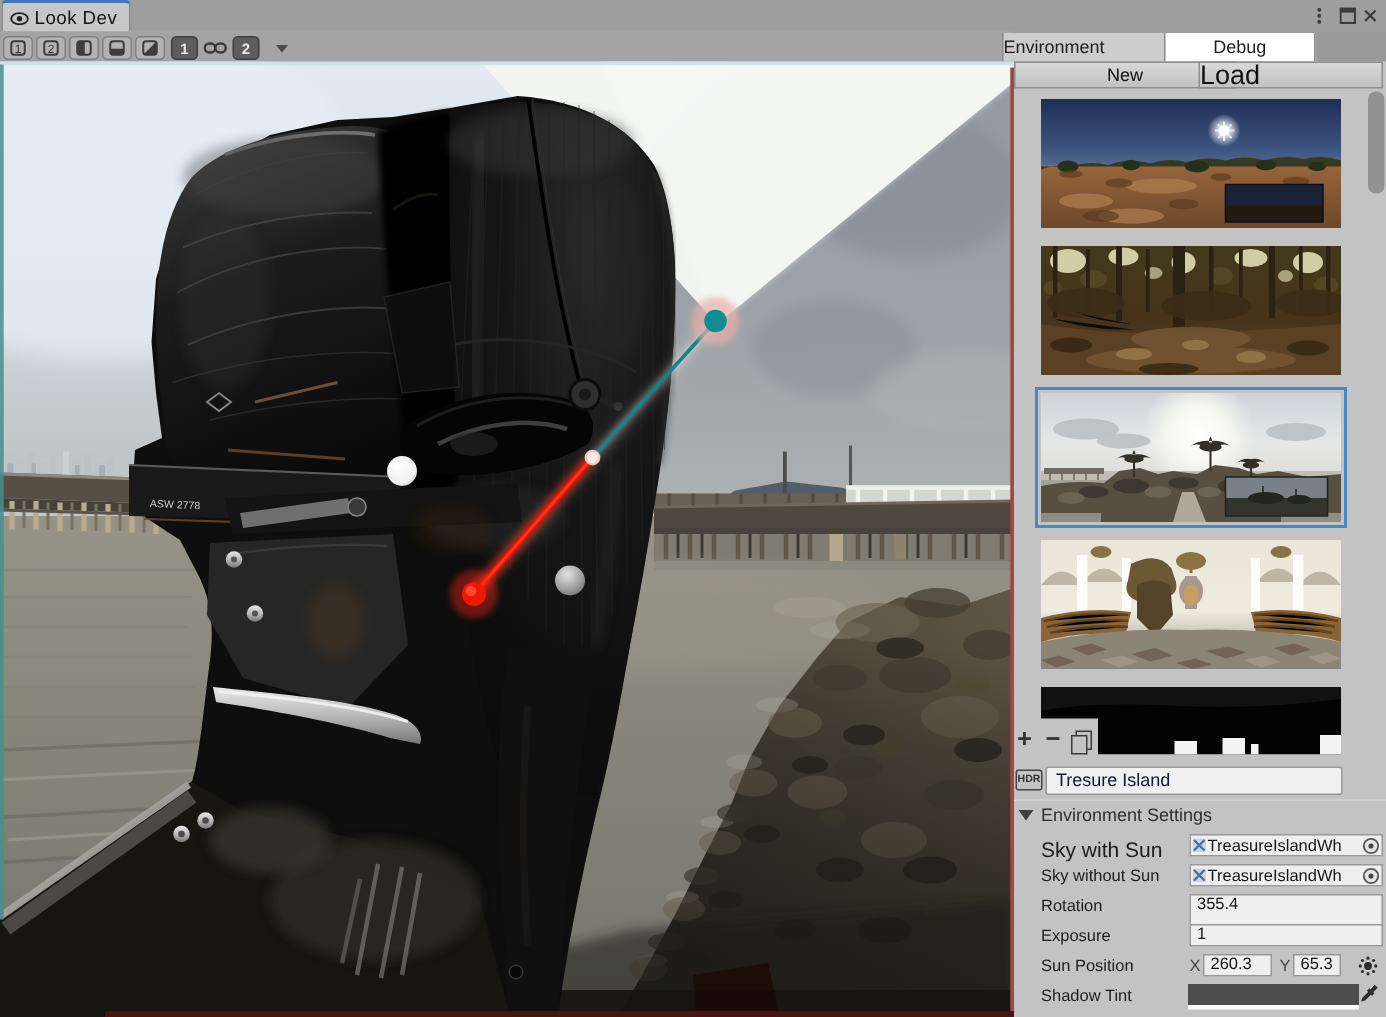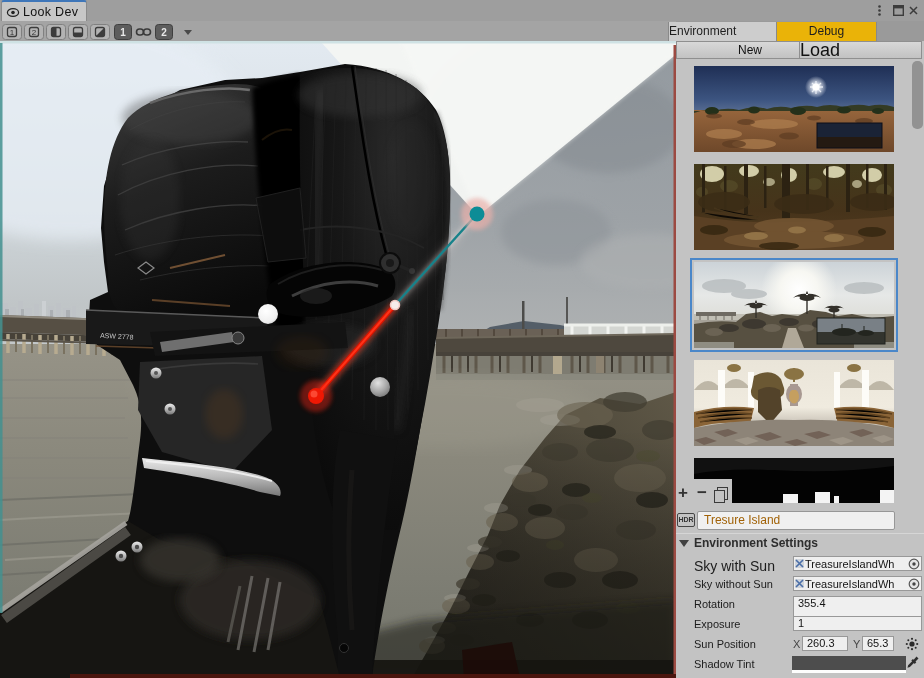--- a/index.html
+++ b/index.html
@@ -58,21 +58,21 @@
   <text x="164" y="15" font-size="10" font-weight="bold" fill="#e8e8e8" text-anchor="middle" font-family="Liberation Sans">2</text>
   <g stroke="#3a3a3a" stroke-width="1.6" fill="none">
     <rect x="136.5" y="8" width="7" height="6" rx="3"></rect>
     <rect x="143.5" y="8" width="7" height="6" rx="3"></rect>
   </g>
   <path d="M184,9 l8,0 -4,5 z" fill="#4a4a4a"></path>
 </svg>
 
 <div class="abs" style="left:676px;top:21px;width:248px;height:20px;background:#9a9a9a"></div>
 <div class="abs" style="left:668px;top:22px;width:108px;height:19px;background:#cdcdcd;border-left:1px solid #898989;box-sizing:border-box;font-size:12px;color:#1e1e1e;text-align:left;line-height:18px">Environment</div>
-<div class="abs" style="left:776px;top:22px;width:101px;height:19px;background:#eab308;border-left:1px solid #898989;border-right:1px solid #898989;box-sizing:border-box;font-size:12px;color:#1e1e1e;text-align:center;line-height:18px">Debug</div>
+<div class="abs" style="left:776px;top:22px;width:101px;height:19px;background:#ffffff;border-left:1px solid #898989;border-right:1px solid #898989;box-sizing:border-box;font-size:12px;color:#1e1e1e;text-align:center;line-height:18px">Debug</div>
 
 <div class="abs" style="left:676px;top:41px;width:248px;height:637px;background:#c3c3c3"></div>
 <div class="abs" style="left:676px;top:41px;width:148px;height:18px;background:linear-gradient(#d8d8d8,#c2c2c2);border:1px solid #8f8f8f;box-sizing:border-box;font-size:12px;color:#111;text-align:center;line-height:16px">New</div>
 <div class="abs" style="left:799px;top:41px;width:123px;height:18px;background:linear-gradient(#d8d8d8,#c2c2c2);border:1px solid #8f8f8f;box-sizing:border-box;font-size:18px;color:#111;line-height:16px">Load</div>
 
 <svg class="abs" style="left:694px;top:66px" width="200" height="86" viewBox="0 0 200 86">
 <defs>
 <linearGradient id="t1sky" x1="0" y1="0" x2="0" y2="1">
         <stop offset="0" stop-color="#1f2f55"></stop>
         <stop offset=".7" stop-color="#3c5480"></stop>
@@ -320,26 +320,26 @@
 
 <div class="abs" style="left:912px;top:61px;width:11px;height:68px;background:#929292;border-radius:5px"></div>
 
 <div class="abs" style="left:676px;top:479px;width:56px;height:31px;background:#c3c3c3"></div>
 <div class="abs" style="left:678px;top:483px;font-size:17px;color:#333;font-weight:bold">+</div>
 <div class="abs" style="left:697px;top:483px;font-size:17px;color:#333;font-weight:bold">−</div>
 <div class="abs" style="left:717px;top:487px;width:9px;height:11px;border:1.5px solid #3a3a3a;background:#c3c3c3"></div>
 <div class="abs" style="left:714px;top:490px;width:9px;height:11px;border:1.5px solid #3a3a3a;background:#c3c3c3"></div>
 
 <div class="abs" style="left:677px;top:513px;width:16px;height:12px;border:1px solid #454545;border-radius:2px;font-size:7px;font-weight:bold;color:#333;text-align:center;line-height:11px">HDR</div>
-<div class="abs" style="left:697px;top:511px;width:198px;height:19px;background:#f0f0f0;border:1px solid #979797;border-radius:2px;box-sizing:border-box;font-size:12px;color:#a16207;line-height:17px;padding-left:6px">Tresure Island</div>
+<div class="abs" style="left:697px;top:511px;width:198px;height:19px;background:#f0f0f0;border:1px solid #979797;border-radius:2px;box-sizing:border-box;font-size:12px;color:#0f172a;line-height:17px;padding-left:6px">Tresure Island</div>
 
 <div class="abs" style="left:675px;top:533px;width:249px;height:1px;background:#d6d6d6"></div>
 
 <div class="abs" style="left:679px;top:540px;width:0;height:0;border-left:5px solid transparent;border-right:5px solid transparent;border-top:7px solid #404040"></div>
-<div class="abs" style="left:694px;top:536px;font-size:12px;font-weight:bold;color:#2e2e2e">Environment Settings</div>
+<div class="abs" style="left:694px;top:536px;font-size:12px;font-weight:normal;color:#2e2e2e">Environment Settings</div>
 
 <div class="abs" style="left:694px;top:558px;font-size:14px;color:#1c1c1c">Sky with Sun</div>
 <div class="abs" style="left:793px;top:556px;width:129px;height:15px;background:#efefef;border:1px solid #989898;box-sizing:border-box"></div>
 <svg class="abs" style="left:795px;top:559px" width="9" height="9" viewBox="0 0 9 9">
     <rect width="9" height="9" fill="#cfd4da"></rect>
     <path d="M1,1 L8,8 M8,1 L1,8" stroke="#4a6ea8" stroke-width="1.6"></path>
   </svg>
 <div class="abs" style="left:805px;top:558px;width:102px;overflow:hidden;font-size:11px;color:#141414;white-space:nowrap">TreasureIslandWh</div>
 <svg class="abs" style="left:908px;top:558px" width="12" height="12" viewBox="0 0 12 12">
     <circle cx="6" cy="6" r="4.8" fill="#e4e4e4" stroke="#555" stroke-width="1.2"></circle>

